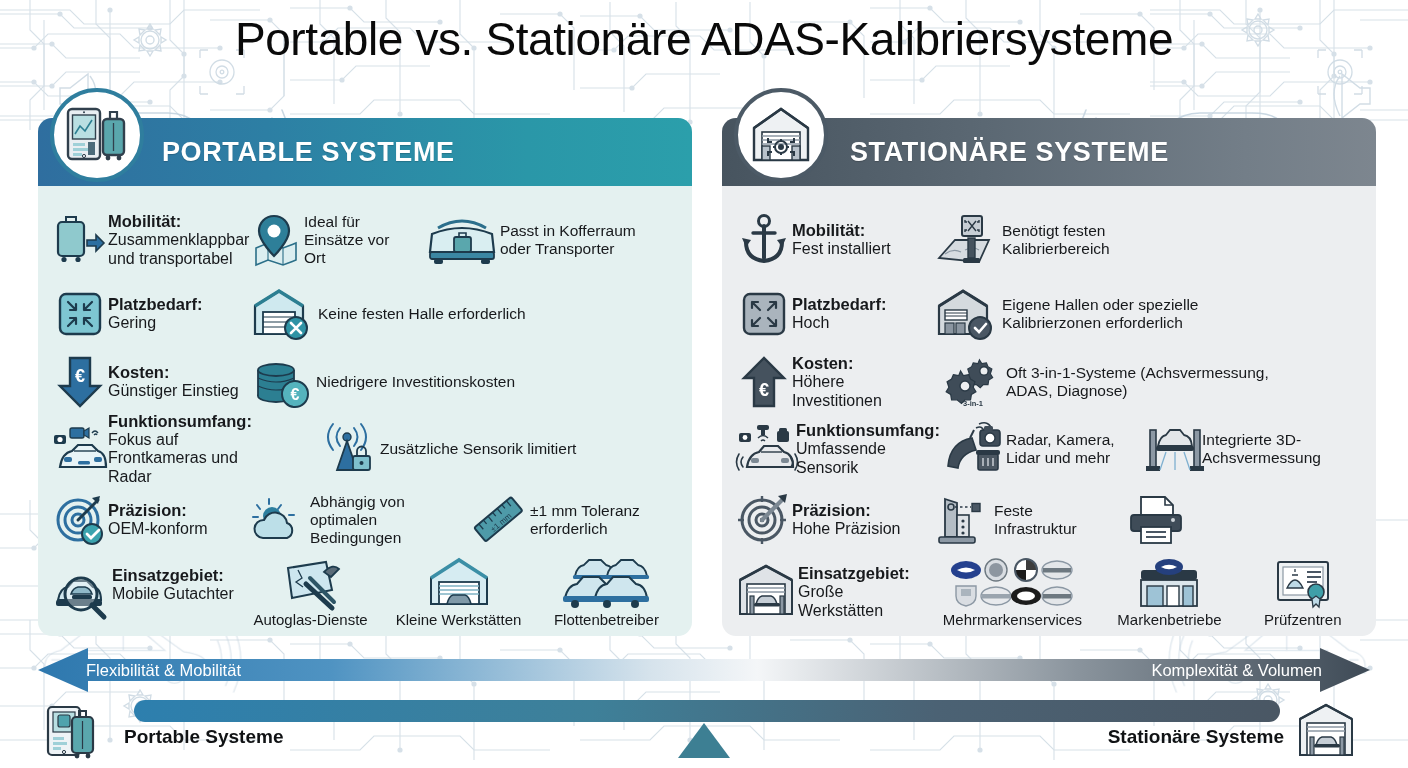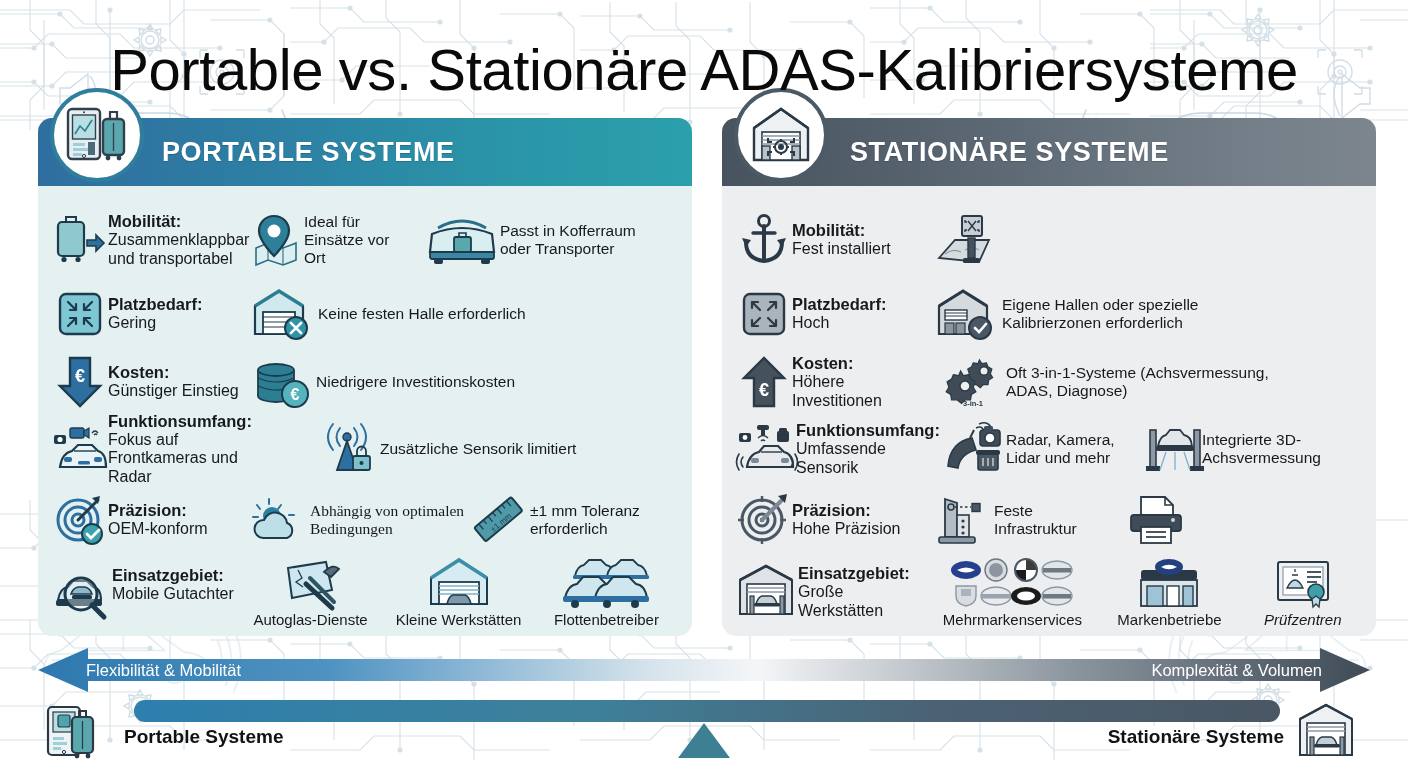--- a/index.html
+++ b/index.html
@@ -7,23 +7,23 @@
   html,body { width:1408px; height:768px; overflow:hidden; }
   body {
     font-family: "Liberation Sans", sans-serif;
     background:#ffffff;
     position:relative;
   }
   
   #bg-pattern { position:absolute; inset:0; z-index:0; pointer-events:none; }
   
   .title {
-    position:absolute; top:36px; left:0; width:100%;
+    position:absolute; top:12px; left:0; width:100%;
     text-align:center; z-index:5;
-    font-size:58px; font-weight:400; color:#0a0a0a;
+    font-size:46px; font-weight:400; color:#0a0a0a;
     letter-spacing:-0.4px;
     font-family:"Liberation Sans", sans-serif;
   }
   
   .panel {
     position:absolute; z-index:3;
     border-radius:14px;
     overflow:visible;
   }
   #panel-portable { left:38px; top:118px; width:654px; height:518px;
@@ -402,21 +402,21 @@
             <path d="M38 4 l8-2 l-2 8 z" fill="#1d3b4d"></path>
             <circle cx="38" cy="40" r="10" fill="#3aa3ae" stroke="#1d3b4d" stroke-width="2"></circle>
             <path d="M33 40 l4 4 l8-8" fill="none" stroke="#fff" stroke-width="2.8" stroke-linecap="round"></path>
           </svg>
         </span>
         <span class="cell-txt">
           <b>Präzision:</b>
           <span>OEM-konform</span>
         </span>
       </div>
-      <div class="cell" style="width:220px;font-family:Liberation Serif, serif;">
+      <div class="cell" style="width:220px;">
         <span class="cell-icon" style="width:62px;">
           <svg width="56" height="46" viewBox="0 0 56 46">
             <g stroke="#2d6fa0" stroke-width="2" stroke-linecap="round">
               <path d="M18 2 v5 M6 8 l3 4 M30 8 l-3 4 M2 20 h5 M38 18 h5 M9 30 l3-3"></path>
             </g>
             <circle cx="21" cy="19" r="9" fill="#2d7f9e"></circle>
             <path d="M12 41 a9 9 0 0 1 1-18 a12 12 0 0 1 23 3 a8 8 0 0 1 0 15 Z" fill="#bcdfe8" stroke="#1d3b4d" stroke-width="2"></path>
           </svg>
         </span>
         <span class="cell-txt" style="width:160px;">Abhängig von optimalen Bedingungen</span>
@@ -564,20 +564,21 @@
             <path d="M10 40 q8-6 16-2 M30 36 q8-4 14 0" fill="none" stroke="#8c98a4" stroke-width="1.2"></path>
             <rect x="33" y="24" width="7" height="20" fill="#45525e" stroke="#2a3945" stroke-width="1.4"></rect>
             <rect x="27" y="2" width="20" height="20" rx="2" fill="#c7ced5" stroke="#2a3945" stroke-width="2"></rect>
             <g stroke="#2a3945" stroke-width="1.4" fill="none">
               <path d="M32 8 h-2 v-2 M42 8 h2 v-2 M32 16 h-2 v2 M42 16 h2 v2"></path>
               <path d="M33 7 L41 17 M41 7 L33 17"></path>
             </g>
             <rect x="28" y="44" width="17" height="5" rx="1.5" fill="#2a3945"></rect>
           </svg>
         </span>
+        <span class="cell-txt" style="width:180px;">Benötigt festen Kalibrierbereich</span>
       </div>
     </div>
 
     <div class="row" style="height:68px;">
       <div class="cell lead">
         <span class="cell-icon" style="width:56px;">
           <svg width="48" height="48" viewBox="0 0 48 48">
             <rect x="4" y="4" width="40" height="40" rx="6" fill="#aab4bd" stroke="#2a3945" stroke-width="2.4"></rect>
             <g stroke="#2a3945" stroke-width="2.2" fill="none" stroke-linecap="round">
               <path d="M20 20 l-8-8 M12 12 l6 0 M12 12 l0 6"></path>
@@ -824,21 +825,21 @@
             <rect x="6" y="22" width="56" height="26" fill="#dbe6ec" stroke="#2a3945" stroke-width="1.8"></rect>
             <rect x="12" y="28" width="16" height="20" fill="#9ec3d6" stroke="#2a3945" stroke-width="1.4"></rect>
             <rect x="32" y="28" width="12" height="20" fill="#ffffff" stroke="#2a3945" stroke-width="1.4"></rect>
             <rect x="48" y="28" width="10" height="20" fill="#9ec3d6" stroke="#2a3945" stroke-width="1.4"></rect>
             <ellipse cx="34" cy="9" rx="14" ry="8" fill="#25407e"></ellipse>
             <path d="M26 9 q8-4.5 16 0 q-8 4.5-16 0" fill="#ffffff"></path>
           </svg>
         </span>
         <span class="chip-label">Markenbetriebe</span>
       </div>
-      <div class="chip" style="width:120px;font-style:italic;">
+      <div class="chip" style="width:120px;">
         <span class="cell-icon">
           <svg width="58" height="52" viewBox="0 0 58 52">
             <rect x="4" y="4" width="50" height="38" rx="2" fill="#eef1f3" stroke="#2a3945" stroke-width="2"></rect>
             <rect x="9" y="9" width="40" height="28" fill="#ffffff" stroke="#8c98a4" stroke-width="1.2"></rect>
             <path d="M13 30 q8-16 16 0 z" fill="#bdd9e6" stroke="#2a3945" stroke-width="1.3"></path>
             <path d="M21 14 v-3 M18 17 h6" stroke="#2a3945" stroke-width="1.3"></path>
             <g stroke="#4a5764" stroke-width="1.8">
                 <path d="M33 14 h14 M33 19 h14 M33 24 h10"></path>
               </g>
             <circle cx="42" cy="34" r="8" fill="#3f9fa8" stroke="#2a3945" stroke-width="1.6"></circle>

